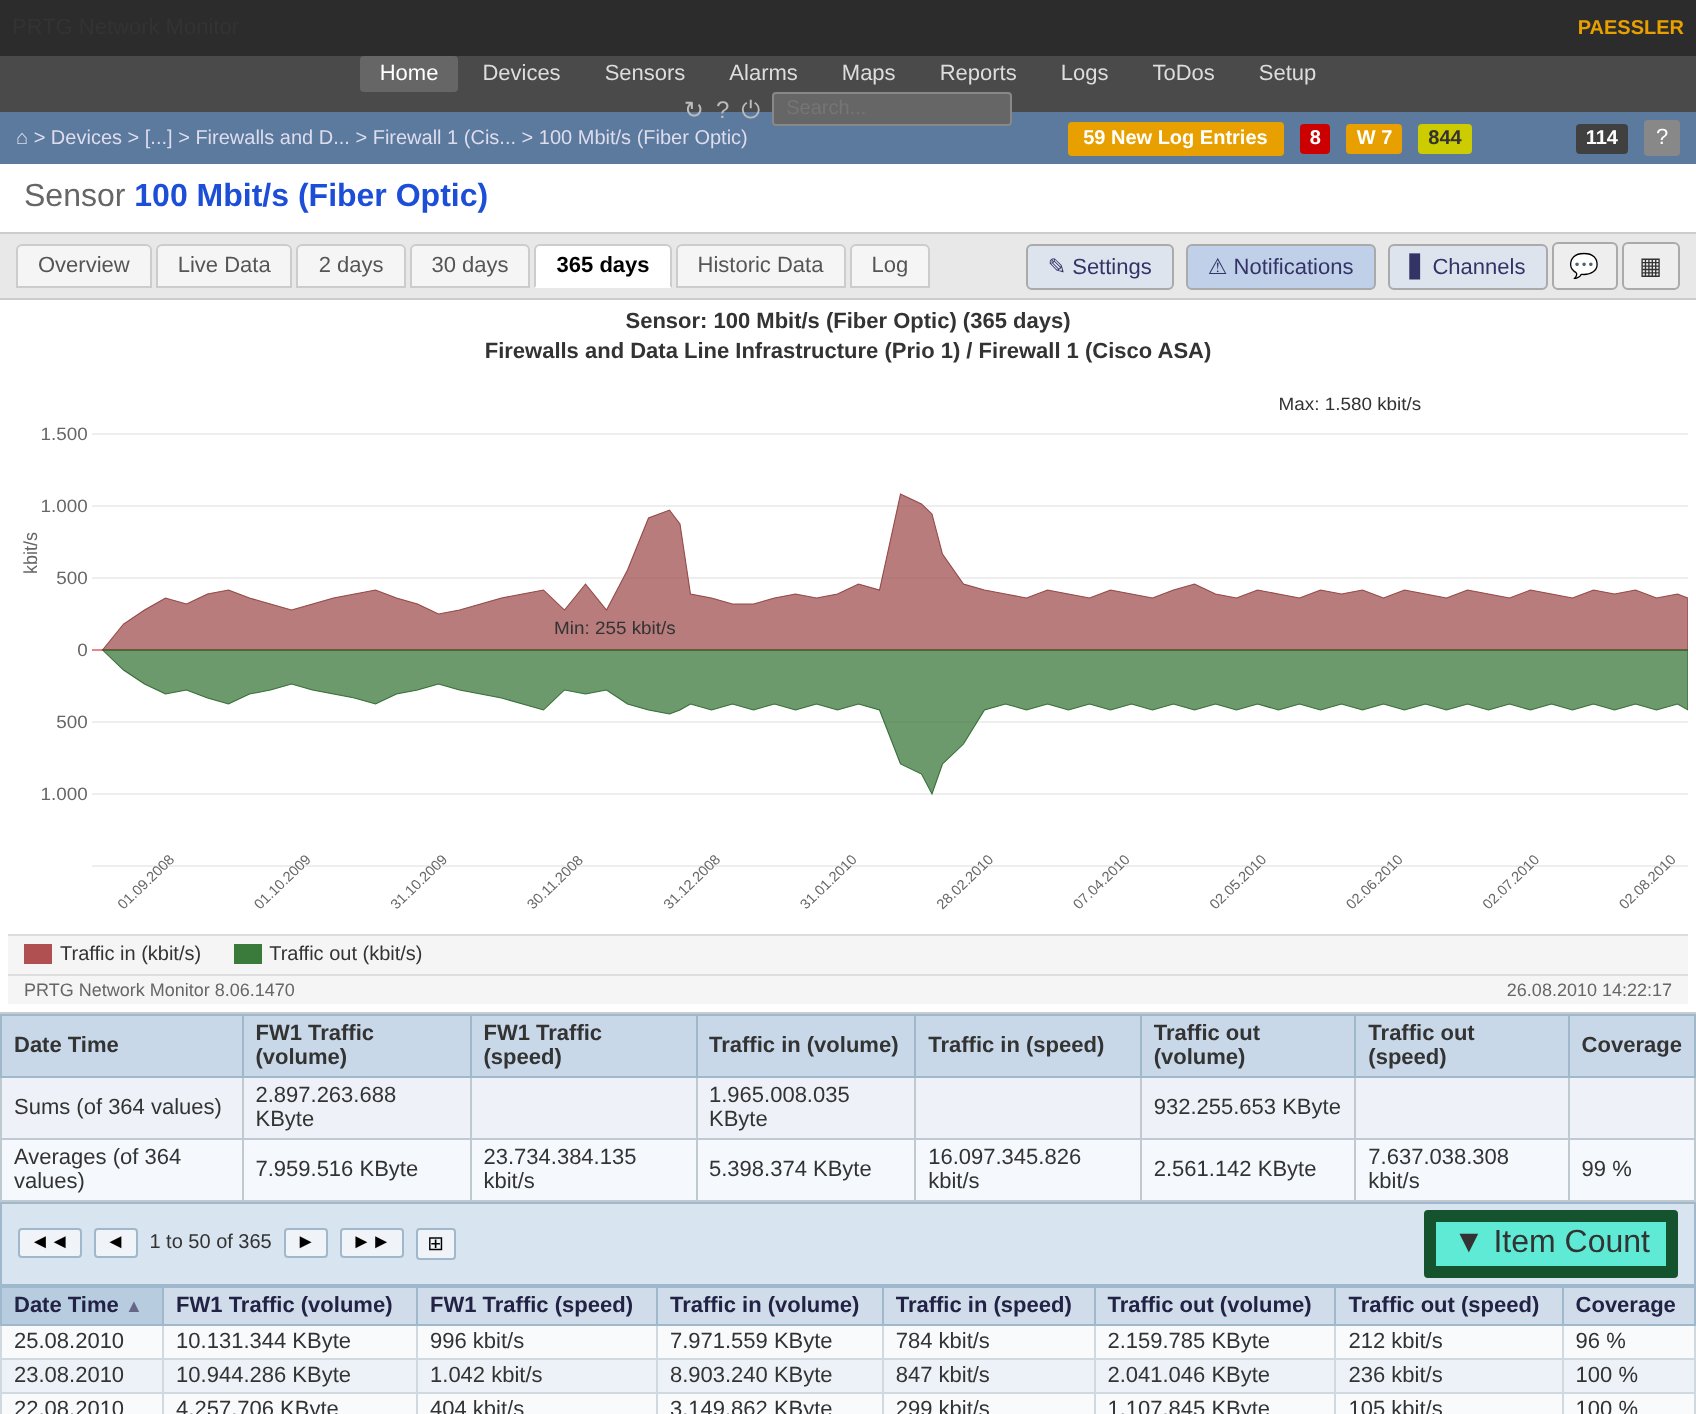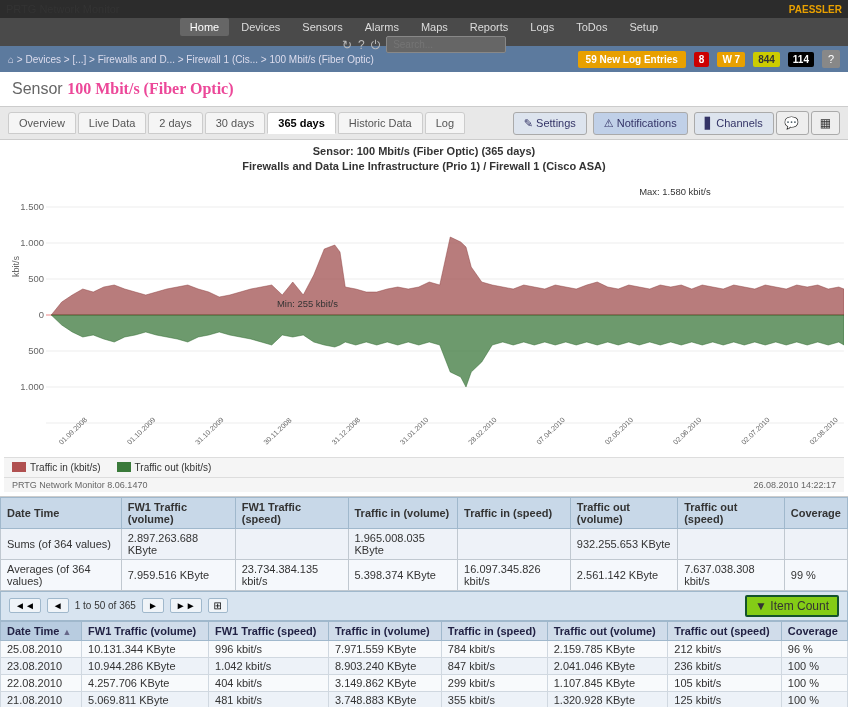--- a/index.html
+++ b/index.html
@@ -1,36 +1,36 @@
 <!DOCTYPE html>
 <html><head>
   <meta charset="utf-8">
   <style>
     * { margin: 0; padding: 0; box-sizing: border-box; }
     body { font-family: Arial, sans-serif; font-size: 11px; background: #f0f0f0; color: #333; width: 848px; overflow-x: hidden; }
 
     
-    #top-bar { background: #2c2c2c; height: 18px; display: flex; align-items: center; justify-content: space-between; padding: 0 6px; }
+    #top-bar { background: #2c2c2c; height: 28px; display: flex; align-items: center; justify-content: space-between; padding: 0 6px; }
 
     
     #nav-bar { background: #4a4a4a; display: flex; align-items: center; justify-content: space-between; height: 28px; padding: 0 6px; flex-direction: column; }
     #nav-items { display: flex; gap: 2px; }
     .nav-item { color: #ddd; font-size: 11px; padding: 3px 10px; cursor: pointer; border-radius: 2px; }
     .nav-item:hover, .nav-item.active { background: #666; color: #fff; }
     #nav-icons { display: flex; align-items: center; gap: 6px; }
     .nav-icon { color: #bbb; font-size: 12px; cursor: pointer; }
     #search-box { background: #666; border: 1px solid #888; color: #ddd; font-size: 10px; padding: 2px 6px; width: 120px; border-radius: 2px; }
 
     
     #alert-bar { background: #5c7a9e; display: flex; align-items: center; height: 26px; padding: 0 8px; gap: 8px; }
     .alert-badge { padding: 2px 5px; border-radius: 2px; color: #fff; font-size: 10px; font-weight: bold; }
     .badge-red { background: #c00; }
     .badge-orange { background: #e8a000; }
     .badge-yellow { background: #cc0; color: #333; }
-    .badge-blue { background: #000000; }
+    .badge-blue { background: #404040; margin-left: 44px; }
 
     
     #sensor-header { background: #fff; padding: 8px 12px; border-bottom: 1px solid #ccc; }
     #sensor-title { font-size: 16px; color: #333; }
     #sensor-title span { font-weight: normal; color: #666; }
 
     
     #tab-bar { background: #e8e8e8; display: flex; align-items: center; padding: 4px 8px; border-bottom: 1px solid #ccc; gap: 2px; }
     .tab { padding: 4px 10px; border: 1px solid #ccc; background: #f5f5f5; cursor: pointer; border-radius: 3px 3px 0 0; color: #555; font-size: 11px; }
     .tab.active { background: #fff; border-bottom-color: #fff; color: #000; font-weight: bold; }
@@ -110,21 +110,21 @@
   <span class="alert-badge badge-red">8</span>
   <span class="alert-badge badge-orange">W 7</span>
   <span class="alert-badge badge-yellow">844</span>
   <span class="alert-badge badge-blue">114</span>
   <div class="help-btn" style="background:#888;color:#fff;font-size:11px;width:18px;height:18px;border-radius:2px;display:flex;align-items:center;justify-content:center;cursor:pointer;">?</div>
 </div>
 
 <div id="sensor-header">
   <div id="sensor-title">
     <span style="font-size:16px;color:#666;font-weight:normal;">Sensor</span>
-    <strong style="font-size:16px;color:#ec4899;font-family:Liberation Serif, serif;">100 Mbit/s (Fiber Optic)</strong>
+    <strong style="font-size:16px;color:#1d4ed8;">100 Mbit/s (Fiber Optic)</strong>
   </div>
 </div>
 
 <div id="tab-bar">
   <div class="tab">Overview</div>
   <div class="tab">Live Data</div>
   <div class="tab">2 days</div>
   <div class="tab">30 days</div>
   <div class="tab active">365 days</div>
   <div class="tab">Historic Data</div>
@@ -240,21 +240,21 @@
     </tbody>
   </table>
 
   <div id="data-table-controls">
     <button class="ctrl-btn">◄◄</button>
     <button class="ctrl-btn">◄</button>
     <span style="font-size:10px;color:#333;">1 to 50 of 365</span>
     <button class="ctrl-btn">►</button>
     <button class="ctrl-btn">►►</button>
     <button class="ctrl-btn">⊞</button>
-    <div id="item-count-btn" style="margin-left:auto;background:#84cc16;border:2px solid #14532d;padding:2px 8px;cursor:pointer;font-size:12px;border-radius:2px;">▼ Item Count</div>
+    <div id="item-count-btn" style="margin-left:auto;background:#5eead4;border:6px solid #14532d;padding:2px 8px;cursor:pointer;font-size:16px;border-radius:2px;">▼ Item Count</div>
   </div>
 
   <table id="data-table">
     <thead>
       <tr>
         <th class="sorted">
           <span>Date Time</span>
           <span class="sort-arrow"> ▲</span>
         </th>
         <th>FW1 Traffic (volume)</th>

